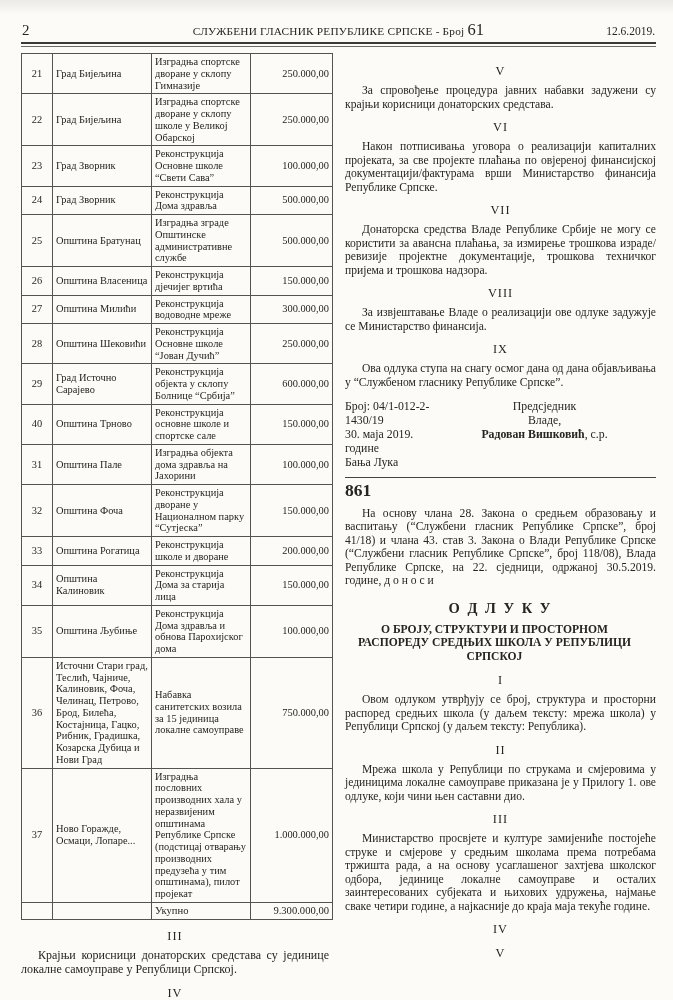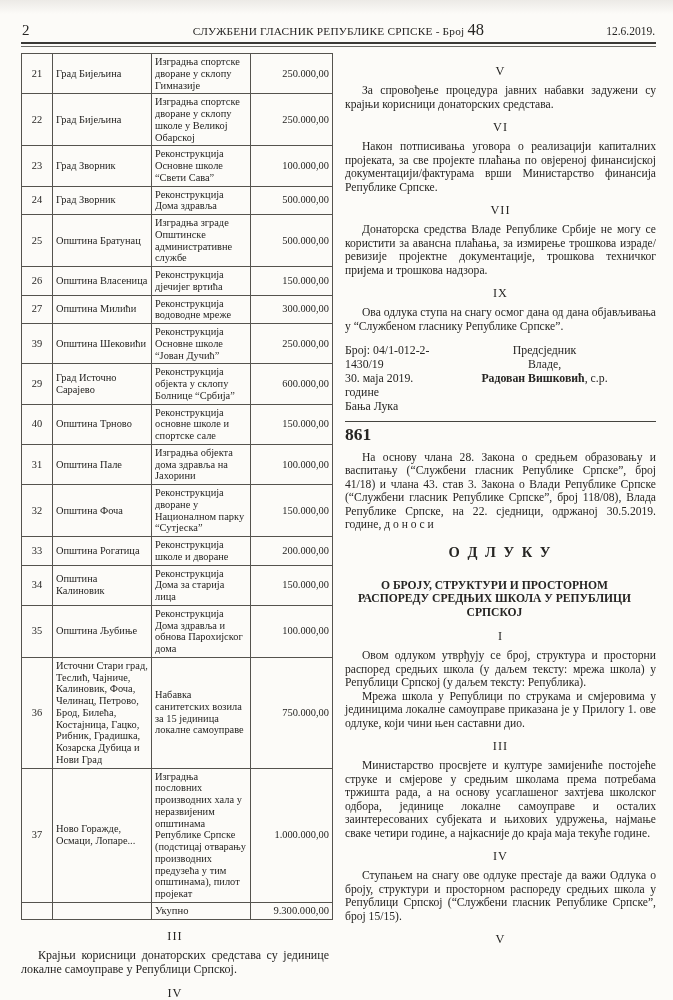--- a/index.html
+++ b/index.html
@@ -86,38 +86,38 @@
   .item-no{
     font-weight:bold;
     font-size:17.5px;
     margin:2px 0 6px 0;
   }
   .decision-title{
     text-align:center;
     font-weight:bold;
     font-size:14.5px;
     letter-spacing:2px;
-    margin:12px 0 18px 0;
+    margin:12px 0 6px 0;
   }
   .decision-sub{
     text-align:center;
     font-weight:bold;
     font-size:11.6px;
     line-height:1.2;
     margin:0 16px 2px 4px;
   }
 </style>
 </head>
 <body>
 
 <div class="page">
 
   <div class="hdr">
     <span class="pageno">2</span>
-    <span class="title"><span>СЛУЖБЕНИ ГЛАСНИК РЕПУБЛИКЕ СРПСКЕ - Број </span><span class="big">48</span></span>
+    <span class="title"><span>СЛУЖБЕНИ ГЛАСНИК РЕПУБЛИКЕ СРПСКЕ - Број </span><span class="big">61</span></span>
     <span class="date">12.6.2019.</span>
   </div>
   <div class="hdr-rule"></div>
 
   <div class="cols">
 
     <div class="col-left">
       <table class="donations">
         <tbody>
   <tr>
@@ -163,21 +163,21 @@
   </tr>
 
   <tr>
     <td class="c-num">27</td>
     <td class="c-ben">Општина Милићи</td>
     <td class="c-proj">Реконструкција водоводне мреже</td>
     <td class="c-amt">300.000,00</td>
   </tr>
 
   <tr>
-    <td class="c-num">39</td>
+    <td class="c-num">28</td>
     <td class="c-ben">Општина Шековићи</td>
     <td class="c-proj">Реконструкција Основне школе “Јован Дучић”</td>
     <td class="c-amt">250.000,00</td>
   </tr>
 
   <tr>
     <td class="c-num">29</td>
     <td class="c-ben">Град Источно Сарајево</td>
     <td class="c-proj">Реконструкција објекта у склопу Болнице “Србија”</td>
     <td class="c-amt">600.000,00</td>
@@ -271,20 +271,24 @@
   <div>
     <div class="sec-num">VI</div>
     <p class="sec-text">Након потписивања уговора о реализацији капиталних пројеката, за све пројекте плаћања по овјереној финансијској документацији/фактурама врши Министарство финансија Републике Српске.</p>
   </div>
 
   <div>
     <div class="sec-num">VII</div>
     <p class="sec-text">Донаторска средства Владе Републике Србије не могу се користити за авансна плаћања, за измирење трошкова израде/ревизије пројектне документације, трошкова техничког пријема и трошкова надзора.</p>
   </div>
 
+  <div>
+    <div class="sec-num">VIII</div>
+    <p class="sec-text">За извјештавање Владе о реализацији ове одлуке задужује се Министарство финансија.</p>
+  </div>
 
   <div>
     <div class="sec-num">IX</div>
     <p class="sec-text">Ова одлука ступа на снагу осмог дана од дана објављивања у “Службеном гласнику Републике Српске”.</p>
   </div>
 </div>
 
       <div class="sig">
         <div class="sig-left">
           <div>Број: 04/1-012-2-1430/19</div>
@@ -306,31 +310,31 @@
       <div class="decision-title">О Д Л У К У</div>
       <div class="decision-sub">О БРОЈУ, СТРУКТУРИ И ПРОСТОРНОМ РАСПОРЕДУ СРЕДЊИХ ШКОЛА У РЕПУБЛИЦИ СРПСКОЈ</div>
 
       <div>
   <div>
     <div class="sec-num">I</div>
     <p class="sec-text">Овом одлуком утврђују се број, структура и просторни распоред средњих школа (у даљем тексту: мрежа школа) у Републици Српској (у даљем тексту: Република).</p>
   </div>
 
   <div>
+    <div class="sec-num">II</div>
     <p class="sec-text">Мрежа школа у Републици по струкама и смјеровима у јединицима локалне самоуправе приказана је у Прилогу 1. ове одлуке, који чини њен саставни дио.</p>
   </div>
 
   <div>
     <div class="sec-num">III</div>
     <p class="sec-text">Министарство просвјете и културе замијениће постојеће струке и смјерове у средњим школама према потребама тржишта рада, а на основу усаглашеног захтјева школског одбора, јединице локалне самоуправе и осталих заинтересованих субјеката и њихових удружења, најмање сваке четири године, а најкасније до краја маја текуће године.</p>
   </div>
 
   <div>
     <div class="sec-num">IV</div>
-    <p class="sec-text">Ступањем на снагу ове одлуке престаје да важи Одлука о броју, структури и просторном распореду средњих школа у Републици Српској (“Службени гласник Републике Српске”, број 15/15).</p>
   </div>
 
   <div>
     <div class="sec-num">V</div>
 
   </div>
 </div>
 
     </div>
 

